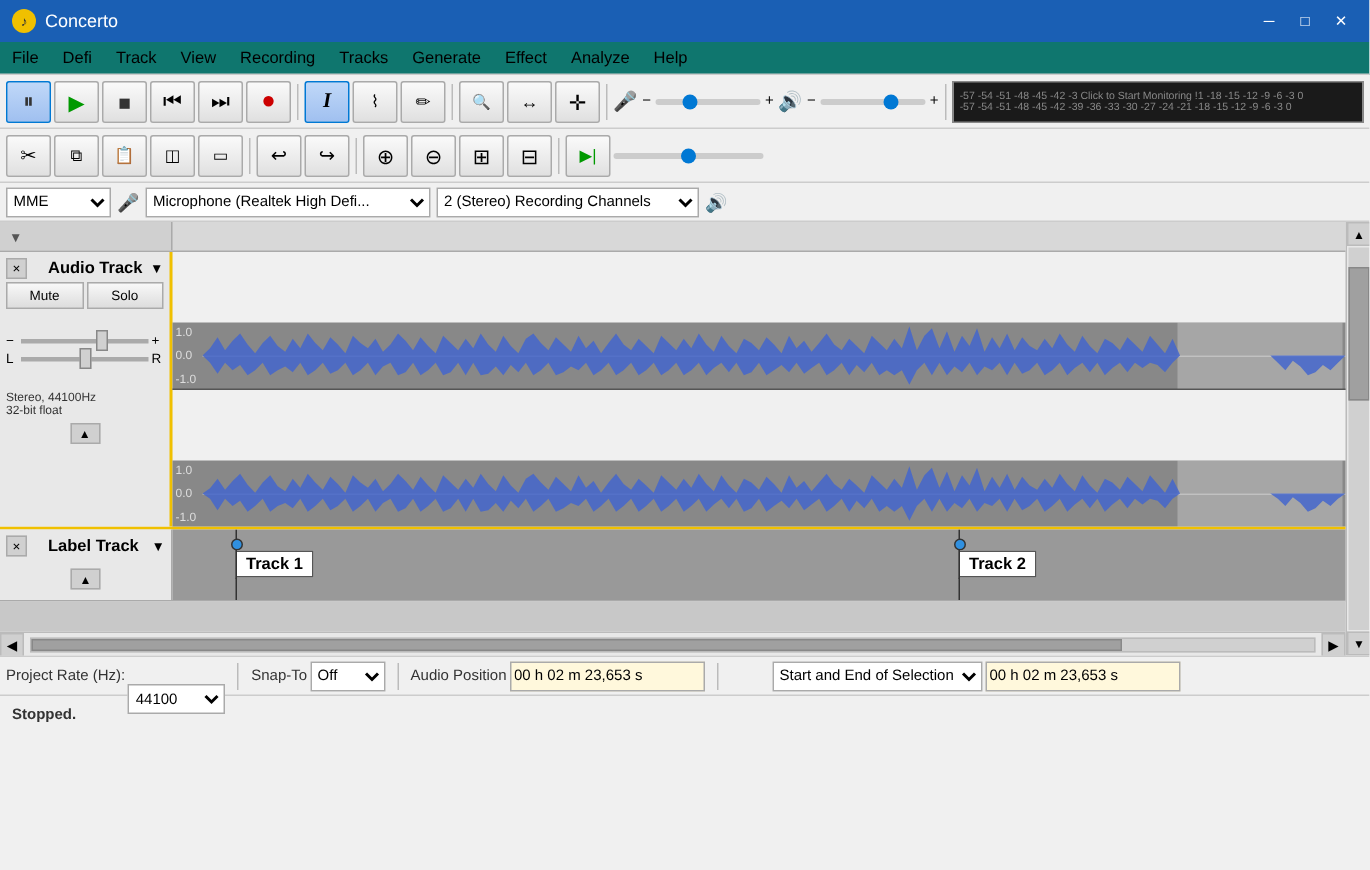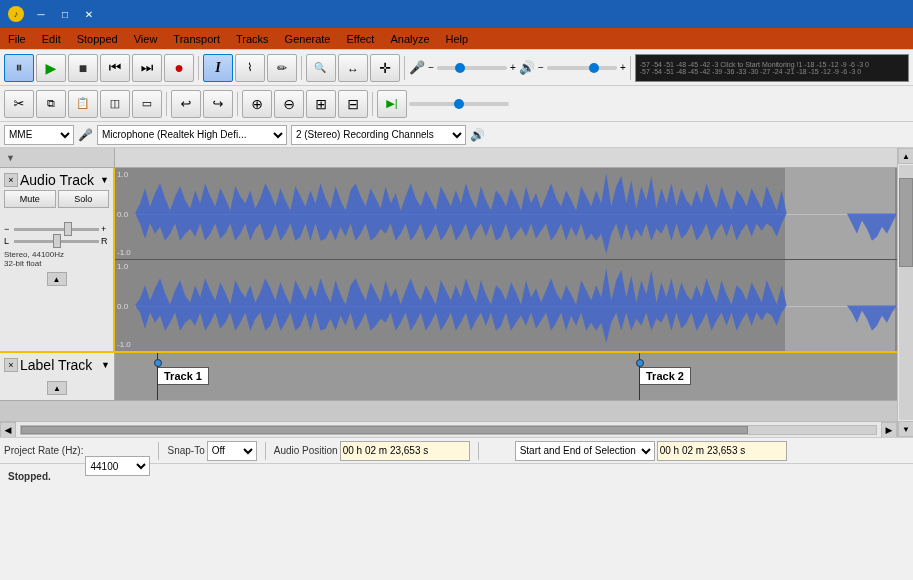--- a/index.html
+++ b/index.html
@@ -6,21 +6,21 @@
     body { font-family: 'Segoe UI', Arial, sans-serif; font-size: 11px; background: #f0f0f0; width: 913px; height: 580px; overflow: hidden; }
 
     
     #titlebar { background: #1a5fb4; color: white; height: 28px; display: flex; align-items: center; padding: 0 8px; user-select: none; }
     #titlebar .app-icon { width: 16px; height: 16px; margin-right: 6px; background: #f0c000; border-radius: 50%; display: flex; align-items: center; justify-content: center; font-size: 9px; color: #333; }
     #titlebar .title { flex: 1; font-size: 12px; }
     #titlebar .win-controls { display: flex; gap: 2px; }
     #titlebar .win-btn { width: 22px; height: 18px; display: flex; align-items: center; justify-content: center; font-size: 10px; cursor: pointer; color: white; }
 
     
-    #menubar { background: #c2410c; height: 22px; display: flex; align-items: center; border-bottom: 1px solid #ccc; }
+    #menubar { background: #0f766e; height: 22px; display: flex; align-items: center; border-bottom: 1px solid #ccc; }
     .menu-item { padding: 2px 8px; cursor: pointer; font-size: 11px; color: #000; height: 100%; display: flex; align-items: center; }
 
     
     #toolbar1 { background: #f0f0f0; height: 36px; display: flex; align-items: center; padding: 2px 4px; gap: 2px; border-bottom: 1px solid #ccc; }
     #toolbar2 { background: #f0f0f0; height: 36px; display: flex; align-items: center; padding: 2px 4px; gap: 2px; border-bottom: 1px solid #ccc; }
 
     .tb-btn { width: 30px; height: 28px; border: 1px solid #aaa; background: linear-gradient(to bottom, #fafafa, #e0e0e0); cursor: pointer; display: flex; align-items: center; justify-content: center; font-size: 14px; border-radius: 2px; }
     .tb-btn.active { background: linear-gradient(to bottom, #c0d8f8, #a0c0f0); border-color: #0078d4; }
 
     .tb-sep { width: 1px; height: 24px; background: #bbb; margin: 0 2px; }
@@ -37,36 +37,36 @@
 
     
     #ruler { background: #d8d8d8; height: 20px; display: flex; align-items: center; border-bottom: 1px solid #aaa; position: relative; overflow: hidden; }
 
     
     #audio-track { display: flex; height: 185px; border-bottom: 2px solid #f0c000; }
     #audio-track-controls { width: 115px; background: #e8e8e8; border-right: 2px solid #f0c000; padding: 4px; flex-shrink: 0; }
 
     .track-header { display: flex; align-items: center; gap: 2px; margin-bottom: 2px; }
     .track-close { width: 14px; height: 14px; background: #d0d0d0; border: 1px solid #aaa; cursor: pointer; display: flex; align-items: center; justify-content: center; font-size: 9px; }
-    .track-name { font-size: 14px; font-weight: normal; flex: 1; }
+    .track-name { font-size: 11px; font-weight: bold; flex: 1; margin-left: 12px; }
     .track-dropdown { font-size: 9px; cursor: pointer; }
 
     .mute-solo { display: flex; gap: 2px; margin-bottom: 16px; }
     .ms-btn { flex: 1; height: 18px; font-size: 9px; border: 1px solid #aaa; background: linear-gradient(to bottom, #f8f8f8, #ddd); cursor: pointer; }
 
     .vol-pan { display: flex; flex-direction: column; gap: 2px; }
     .vp-row { display: flex; align-items: center; gap: 2px; font-size: 9px; }
     .vp-label { width: 8px; }
     .vp-slider { flex: 1; -webkit-appearance: none; height: 3px; background: #aaa; }
     .vp-slider::-webkit-slider-thumb { -webkit-appearance: none; width: 8px; height: 14px; background: #d0d0d0; border: 1px solid #888; cursor: pointer; }
 
-    .track-info { font-size: 8px; color: #333; margin-top: 4px; }
+    .track-info { font-size: 8px; color: #333; margin-top: 16px; }
     .track-collapse { display: flex; justify-content: center; margin-top: 4px; }
     .collapse-btn { width: 20px; height: 14px; background: #d0d0d0; border: 1px solid #aaa; cursor: pointer; font-size: 8px; display: flex; align-items: center; justify-content: center; }
-    .waveform-channel { flex: 1; position: relative; background: #888; }
+    .waveform-channel { flex: 1; position: relative; background: #888; margin-top: 47px; }
     .channel-label-top { position: absolute; left: 2px; top: 2px; font-size: 8px; color: #ddd; }
     .channel-label-bot { position: absolute; left: 2px; bottom: 2px; font-size: 8px; color: #ddd; }
     .channel-label-mid { position: absolute; left: 2px; top: 50%; transform: translateY(-50%); font-size: 8px; color: #ddd; }
     .zero-line { position: absolute; left: 0; right: 0; top: 50%; height: 1px; background: rgba(255,255,255,0.3); }
     .highlight-region { position: absolute; top: 0; right: 0; width: 110px; height: 100%; background: rgba(255,255,255,0.25); }
 
     
     #label-track { display: flex; height: 48px; border-bottom: 1px solid #aaa; }
     #label-track-controls { width: 115px; background: #e8e8e8; border-right: 1px solid #aaa; padding: 4px; flex-shrink: 0; }
     #label-track-content { flex: 1; background: #999; position: relative; overflow: hidden; }
@@ -96,33 +96,34 @@
 
     .track-content-wrapper { flex: 1; display: flex; flex-direction: column; position: relative; }
   </style>
 </head>
 <body>
 
 <div id="titlebar">
   <div class="app-icon">
     <span>♪</span>
   </div>
+  <span class="title">Concerto</span>
   <div class="win-controls">
     <div class="win-btn">─</div>
     <div class="win-btn">□</div>
     <div class="win-btn close">✕</div>
   </div>
 </div>
 
 <div id="menubar">
   <span class="menu-item">File</span>
-  <span class="menu-item">Edit</span>
-  <span class="menu-item">Stopped</span>
+  <span class="menu-item">Defi</span>
+  <span class="menu-item">Track</span>
   <span class="menu-item">View</span>
-  <span class="menu-item">Transport</span>
+  <span class="menu-item">Recording</span>
   <span class="menu-item">Tracks</span>
   <span class="menu-item">Generate</span>
   <span class="menu-item">Effect</span>
   <span class="menu-item">Analyze</span>
   <span class="menu-item">Help</span>
 </div>
 
 <div id="toolbar1">
 
   <div class="tb-btn active" style="color:#333">⏸</div>

